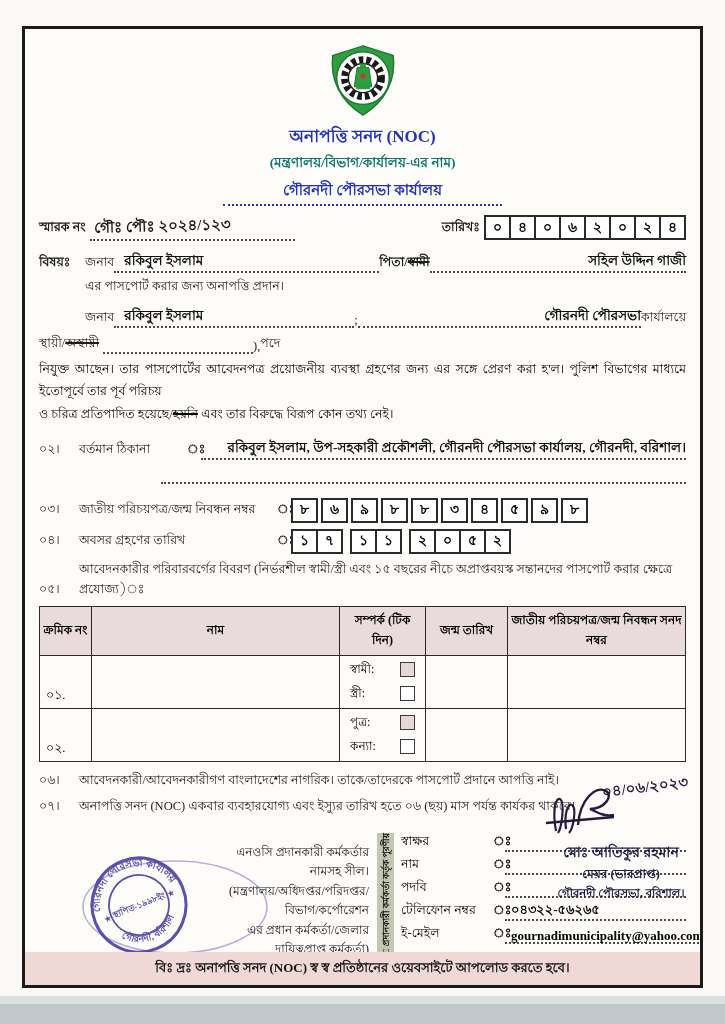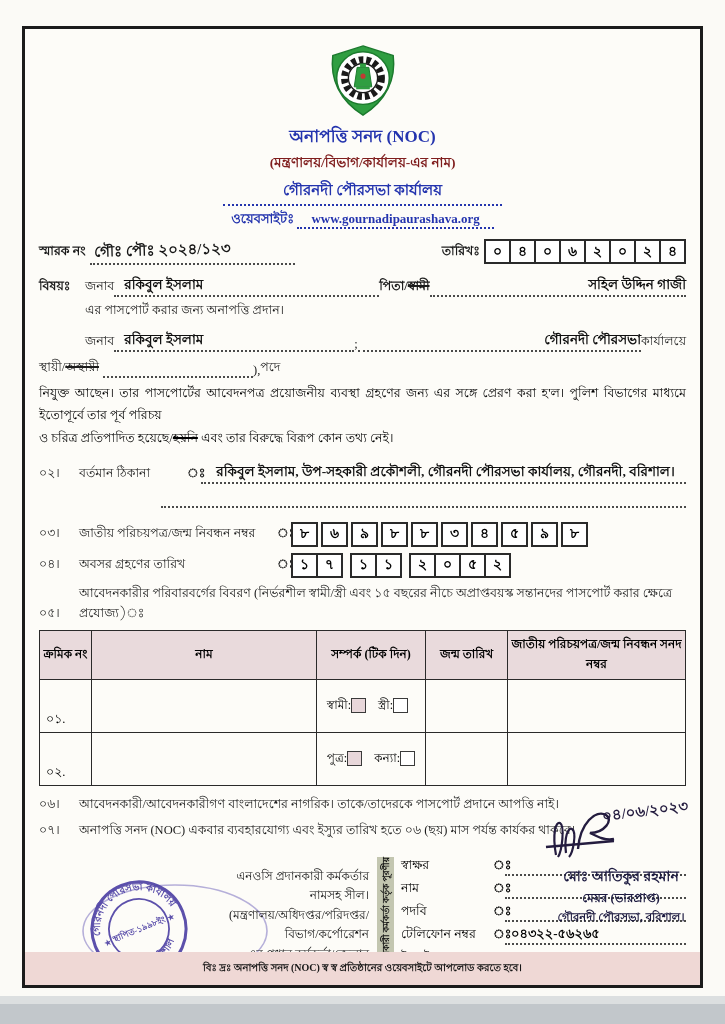--- a/index.html
+++ b/index.html
@@ -6,21 +6,21 @@
   body { width:725px; height:1024px; font-family:"Liberation Serif", serif; background:#eceae6; }
   .page { position:relative; width:725px; height:1024px; background:#fbfaf6; overflow:hidden; }
   .scan-band { position:absolute; left:0; right:0; bottom:0; height:20px; background:#c2c7cb; }
   .scan-band2 { position:absolute; left:0; right:0; bottom:20px; height:8px; background:#dcdfe0; }
   .frame { position:absolute; left:22px; top:26px; width:681px; height:962px;
            border:3px solid #1b1b1b; background:#fdfcf8; padding:8px 14px 0 14px; overflow:hidden; }
 
   .center { text-align:center; }
   .hdr-logo { display:flex; justify-content:center; margin-top:6px; }
   .title { color:#2434ae; font-weight:bold; font-size:17px; margin-top:4px; }
-  .subtitle { color:#7f1d1d; font-size:13.5px; font-weight:bold; margin-top:1px; }
+  .subtitle { color:#0f766e; font-size:13.5px; font-weight:bold; margin-top:1px; }
   .office { display:inline-block; color:#2434ae; font-weight:bold; font-size:15px;
             border-bottom:2px dotted #2434ae; padding:0 60px 1px 60px; margin-top:3px; }
   .website { color:#2434ae; font-size:13px; font-weight:bold; margin-top:3px; }
   .website .wv { border-bottom:2px dotted #2434ae; padding:0 14px 1px 14px; }
 
   .row { display:flex; align-items:flex-end; }
   .lbl { font-size:12.5px; color:#1c1c1c; }
   .b { font-weight:bold; }
   .dotfield { flex:1; border-bottom:2px dotted #4a4a4a; text-align:right; min-height:16px; }
   .fillv { font-weight:bold; font-size:13.5px; color:#101010; position:relative; top:2px; }
@@ -43,21 +43,21 @@
   .num { width:40px; flex:none; font-size:12.5px; }
   .para { font-size:12.5px; line-height:1.78; text-align:justify; margin-top:4px; }
 
   .dots-inline { display:inline-block; width:150px; border-bottom:2px dotted #4a4a4a; height:12px; }
   .emptydots { border-bottom:2px dotted #4a4a4a; height:14px; margin:10px 0 0 122px; }
 
   table.fam { width:100%; border-collapse:collapse; margin-top:6px; }
   table.fam th, table.fam td { border:1.5px solid #2a2a2a; }
   table.fam th { background:#e9dadc; font-size:12px; font-weight:bold; padding:4px 3px; height:46px; }
   table.fam td { height:53px; font-size:12.5px; padding:2px 6px; vertical-align:middle; }
-  .relcell { display:flex; flex-direction:row; gap:4px; padding:2px 0; }
+  .relcell { display:flex; flex-direction:column; gap:4px; padding:2px 0; }
   .relline { display:flex; align-items:center; justify-content:space-between; padding:0 4px; font-size:12px; }
   .cb { width:15px; height:15px; border:1.5px solid #3a3a3a; background:#fff; flex:none; }
   .cb.pink { background:#e8d7da; }
 
   .sig-zone { position:relative; height:152px; margin-top:10px; }
   .sig-left { position:absolute; left:158px; top:16px; width:172px; text-align:right;
               font-size:12px; line-height:1.62; color:#161616; }
   .vnote { position:absolute; left:338px; top:6px; width:17px; height:136px; background:#c3c6b0;
            display:flex; align-items:center; justify-content:center; }
   .vnote span { writing-mode:vertical-rl; transform:rotate(180deg); font-size:9px; font-weight:bold;
@@ -73,21 +73,21 @@
   .stamp-text .sn { font-weight:bold; font-size:14px; }
   .stamp-text .st { font-weight:bold; font-size:12px; }
   .stamp-text .so { font-weight:bold; font-size:11.5px; }
   .sig-scribble { position:absolute; right:-4px; top:-46px; }
   .hand-date { position:absolute; right:2px; top:-8px; font-weight:bold; font-size:15px;
                transform:rotate(-7deg); color:#241c3f; }
   .seal-wrap { position:absolute; left:28px; top:18px; }
 
   .footer { position:absolute; left:0; right:0; bottom:0; height:33px; background:#efd8d5;
             display:flex; align-items:center; justify-content:center; }
-  .footer span { font-weight:bold; font-size:10px; color:#161616; }
+  .footer span { font-weight:bold; font-size:13px; color:#161616; }
 </style>
 </head>
 <body>
 
 <div class="page">
   <div class="frame">
 
     <div class="hdr-logo">
       <svg width="78" height="76" viewBox="0 0 80 78">
         <path d="M40,3 L71,13 C74,37 64,59 40,74 C16,59 6,37 9,13 Z" fill="#2f9e41" stroke="#1c7a2e" stroke-width="1.5"></path>
@@ -98,24 +98,20 @@
         <rect x="37" y="21" width="6" height="4" fill="#2f9e41"></rect>
         <rect x="33" y="45" width="14" height="2.5" fill="#2f9e41"></rect>
         <circle cx="40" cy="34" r="2.6" fill="#c23b33"></circle>
       </svg>
     </div>
     <div class="center title">অনাপত্তি সনদ (NOC)</div>
     <div class="center subtitle">(মন্ত্রণালয়/বিভাগ/কার্যালয়-এর নাম)</div>
     <div class="center">
       <span class="office">গৌরনদী পৌরসভা কার্যালয়</span>
     </div>
-    <div class="center website">
-      <span>ওয়েবসাইটঃ</span>
-      <span class="wv">www.gournadipaurashava.org</span>
-    </div>
 
     <div class="row memo-row">
       <span class="lbl b">স্মারক নং</span>&nbsp;
       <span class="memo-dots">
         <span class="hand">গৌঃ পৌঃ ২০২৪/১২৩</span>
       </span>
       <span class="spacer"></span>
       <span class="lbl b">তারিখঃ</span>&nbsp;
       <span class="bxrow tight">
         <span class="bx">০</span>
@@ -165,21 +161,21 @@
       <span class="lbl">),</span>
       <span class="lbl">পদে</span>
     </div>
     <div class="para">নিযুক্ত আছেন। তার পাসপোর্টের আবেদনপত্র প্রয়োজনীয় ব্যবস্থা গ্রহণের জন্য এর সঙ্গে প্রেরণ করা হ'ল। পুলিশ বিভাগের মাধ্যমে  ইতোপূর্বে তার পূর্ব পরিচয়</div>
     <div class="para" style="margin-top:0"><span>ও চরিত্র প্রতিপাদিত হয়েছে/</span><span class="strike">হয়নি</span><span> এবং তার বিরুদ্ধে বিরূপ কোন তথ্য নেই।</span></div>
 
     <div class="sec row" style="margin-top:10px">
       <span class="lbl num">০২।</span>
       <span class="lbl" style="width:108px">বর্তমান ঠিকানা</span>
       <span class="lbl b" style="width:14px">ঃ</span>
-      <span class="dotfield" style="text-align:center; padding-left:4px">
+      <span class="dotfield" style="text-align:right; padding-left:4px">
         <span class="fillv">রকিবুল ইসলাম, উপ-সহকারী প্রকৌশলী, গৌরনদী পৌরসভা কার্যালয়, গৌরনদী, বরিশাল।</span>
       </span>
     </div>
     <div class="emptydots"></div>
 
     <div class="sec row" style="margin-top:14px; align-items:center">
       <span class="lbl num">০৩।</span>
       <span class="lbl" style="width:198px">জাতীয় পরিচয়পত্র/জন্ম নিবন্ধন নম্বর</span>
       <span class="lbl b" style="width:14px">ঃ</span>
       <span class="bxrow nid">

